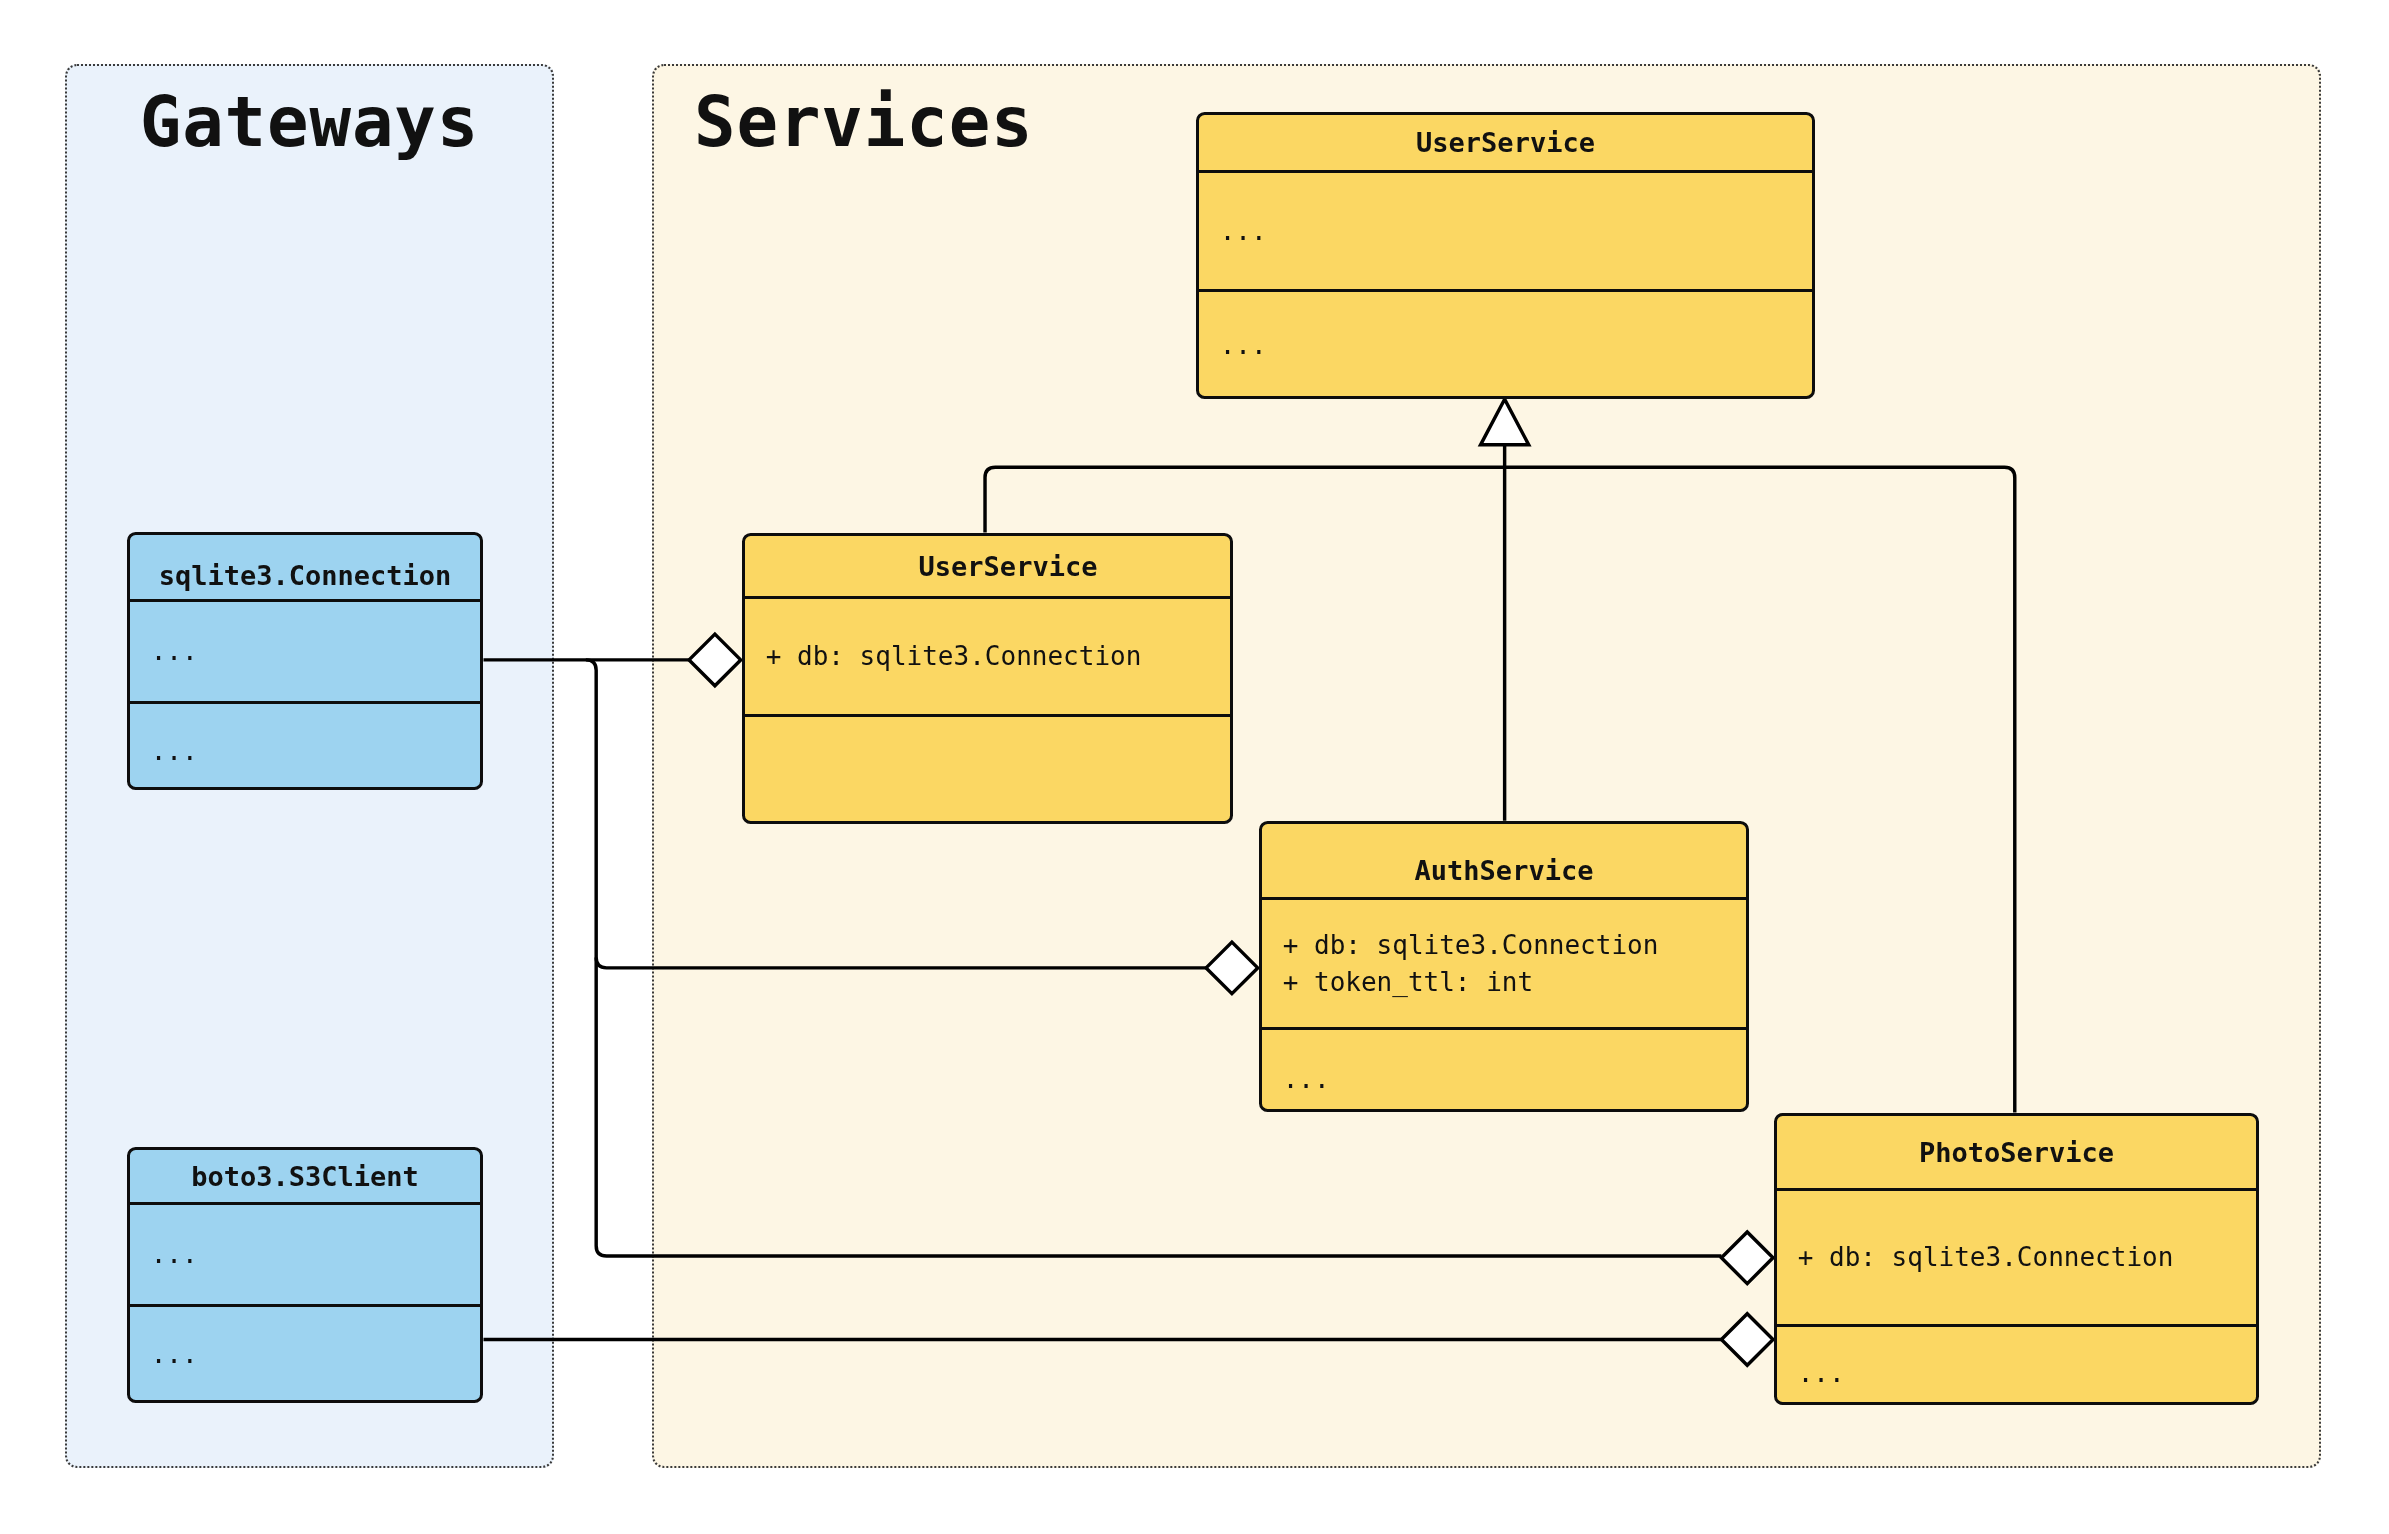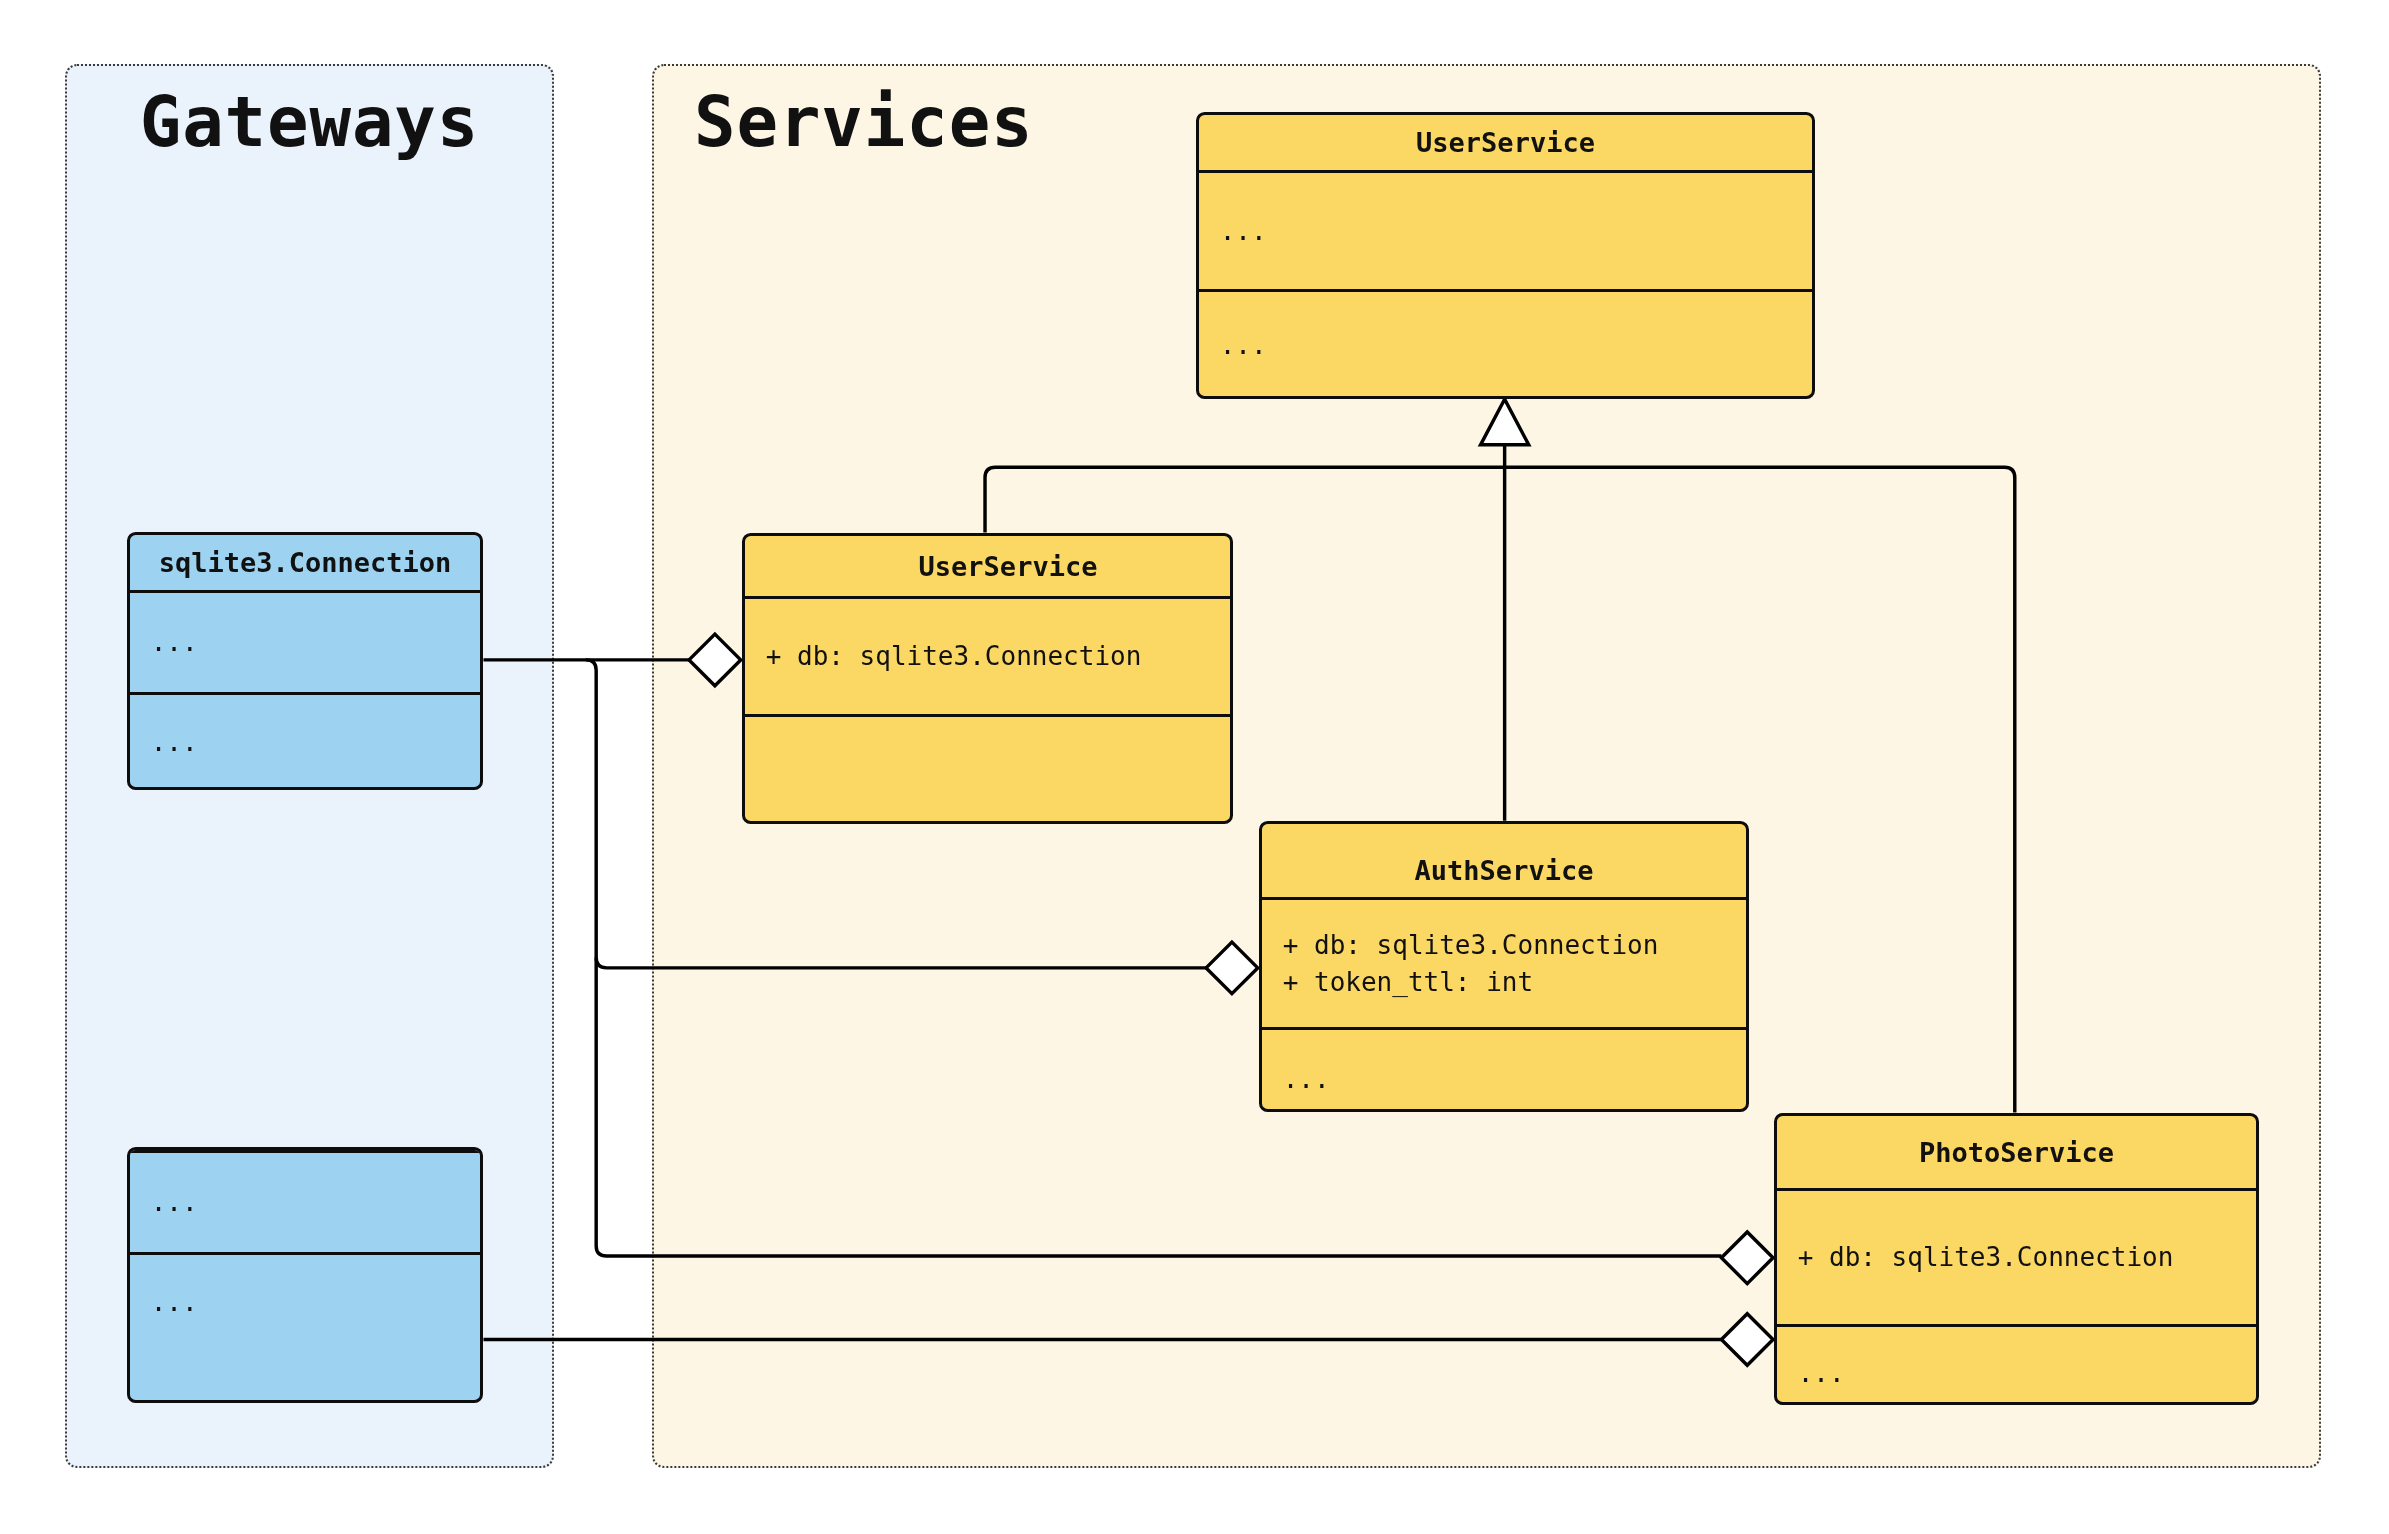--- a/index.html
+++ b/index.html
@@ -33,21 +33,21 @@
     display:flex;align-items:center;justify-content:center;
     font-weight:bold;font-size:27px;flex:0 0 auto;box-sizing:border-box;
   }
   .class-section{
     border-top:3px solid #0d0d0d;box-sizing:border-box;
     display:flex;flex-direction:column;justify-content:center;
     padding-left:20.7px;font-size:26px;line-height:1.42;flex:0 0 auto;
   }
   
   .box-sqlite{left:127px;top:532px;width:356px;height:258px;}
-  .box-sqlite .class-title{height:55px;}
+  .box-sqlite .class-title{height:48px;margin-top:16px;}
   .box-sqlite .sec-attrs{height:102px;}
   .box-sqlite .sec-methods{height:98px;}
 
   .box-boto{left:127px;top:1147px;width:356px;height:256px;}
   .box-boto .class-title{height:52px;}
   .box-boto .sec-attrs{height:102px;}
   .box-boto .sec-methods{height:98px;}
 
   .box-base{left:1196px;top:112px;width:619px;height:287px;}
   .box-base .class-title{height:55px;}
@@ -106,20 +106,21 @@
     <div class="class-title">sqlite3.Connection</div>
     <div class="class-section sec-attrs">
       <span>...</span>
     </div>
     <div class="class-section sec-methods">
       <span>...</span>
     </div>
   </div>
 
   <div class="class-box blue box-boto">
+    <div class="class-title">boto3.S3Client</div>
     <div class="class-section sec-attrs">
       <span>...</span>
     </div>
     <div class="class-section sec-methods">
       <span>...</span>
     </div>
   </div>
 
   <div class="class-box yellow box-base">
     <div class="class-title">UserService</div>

